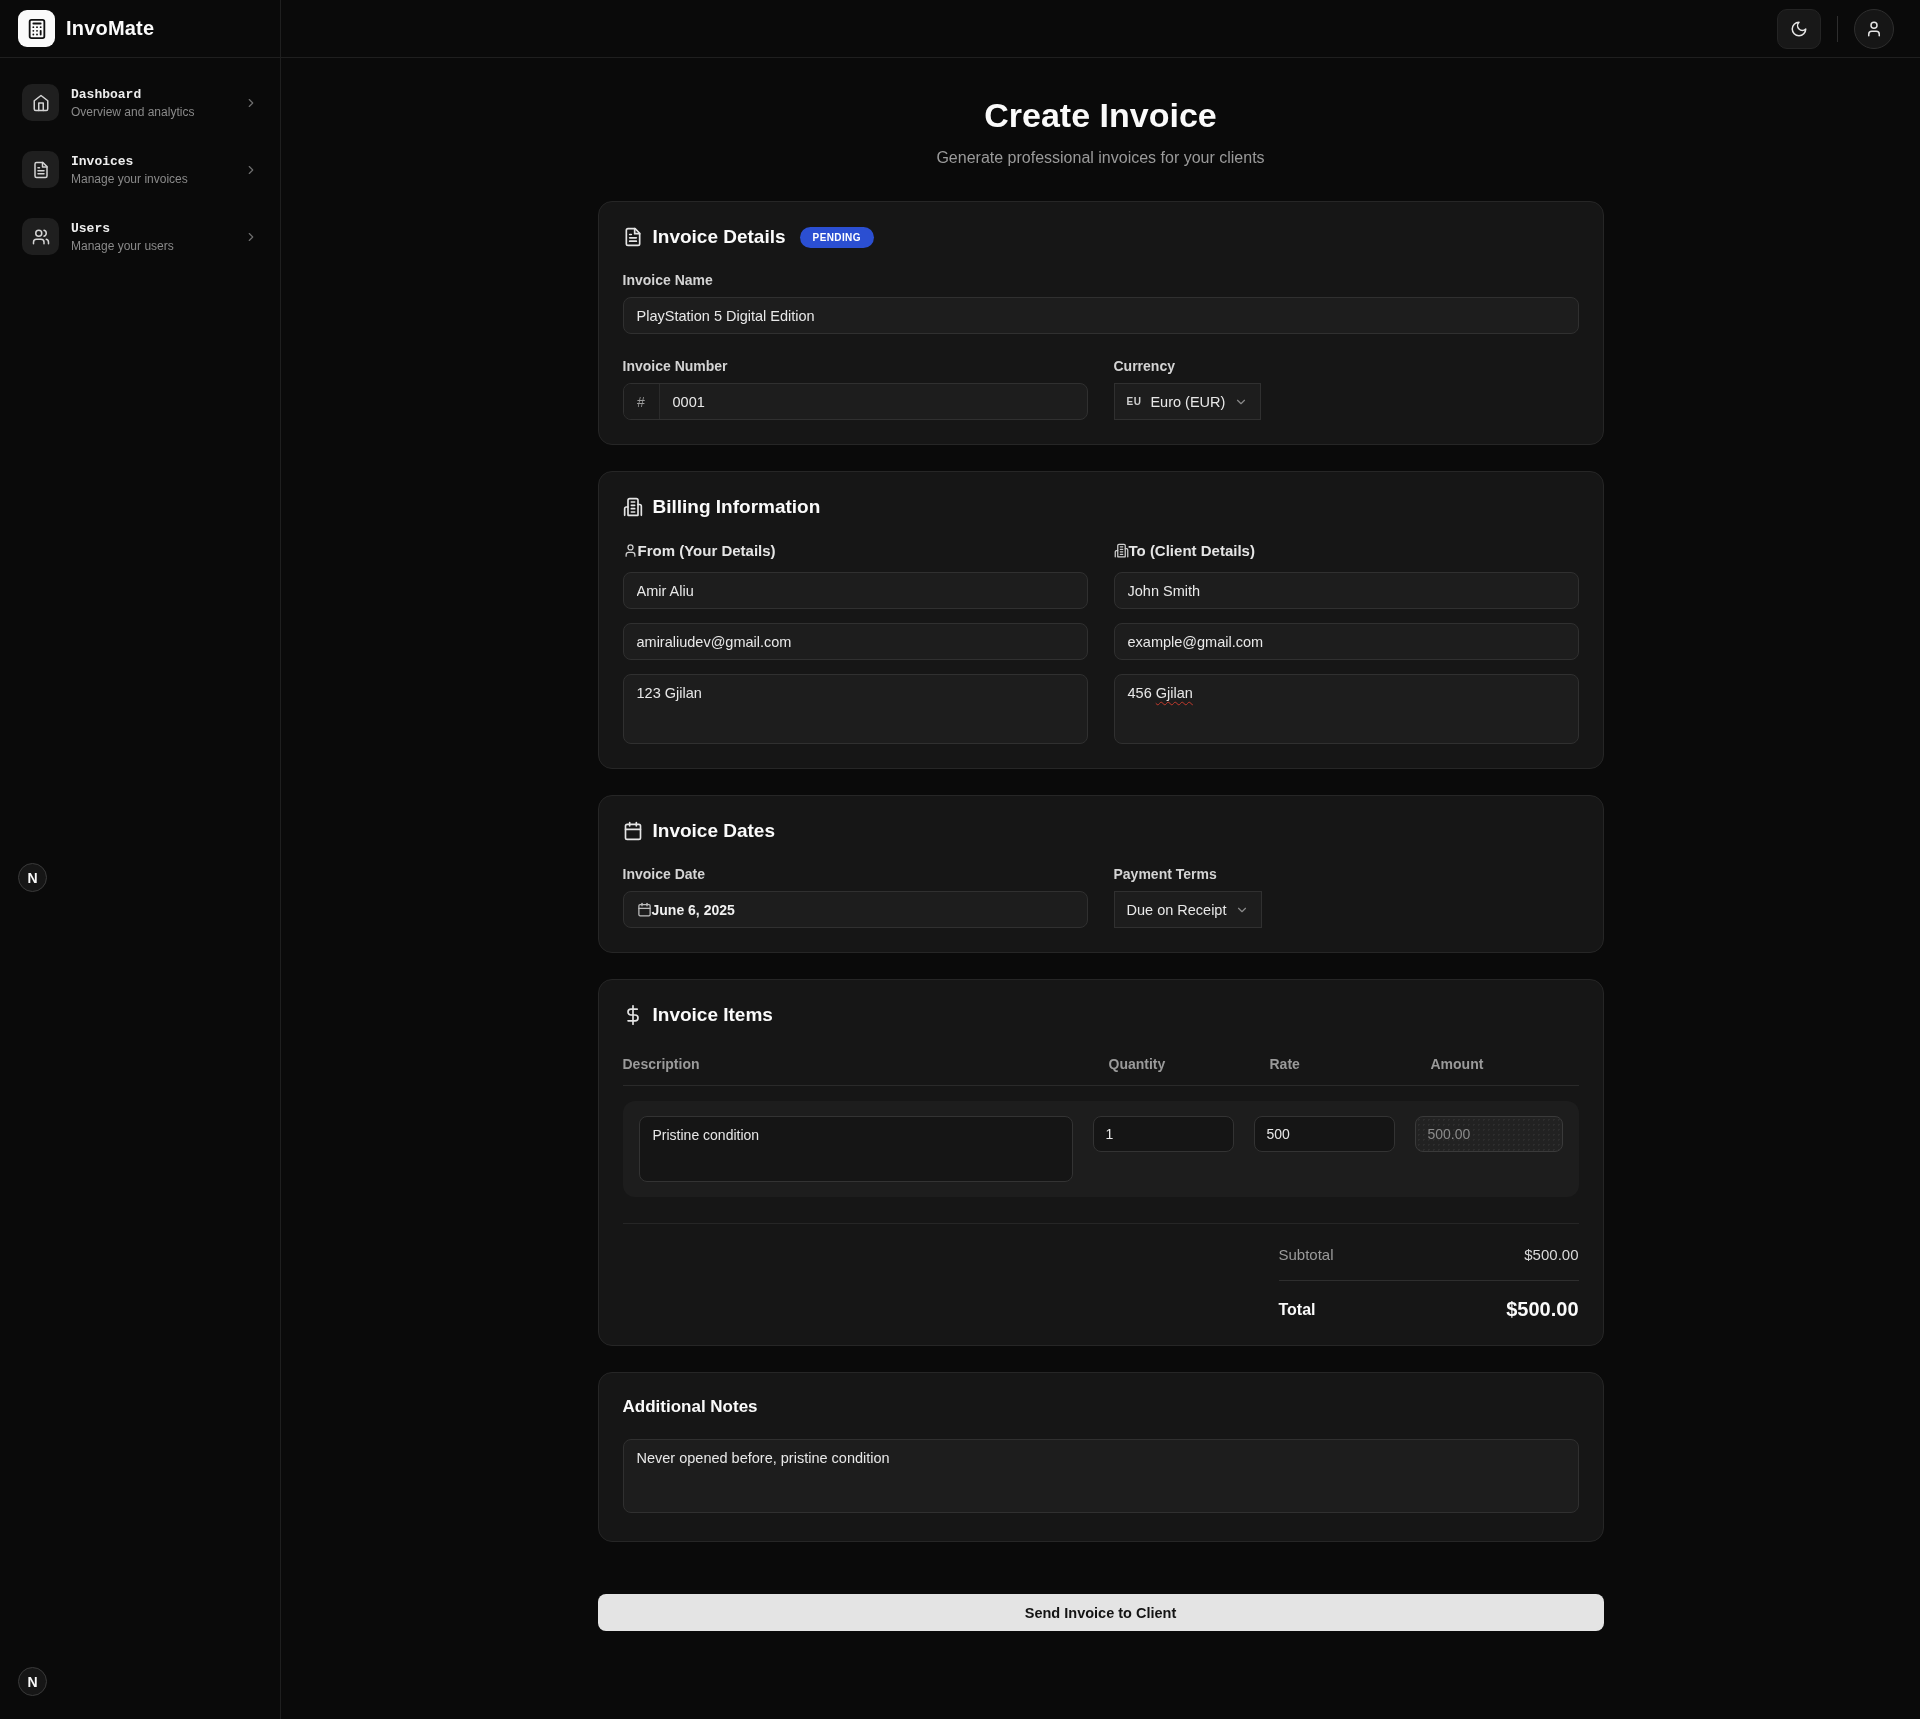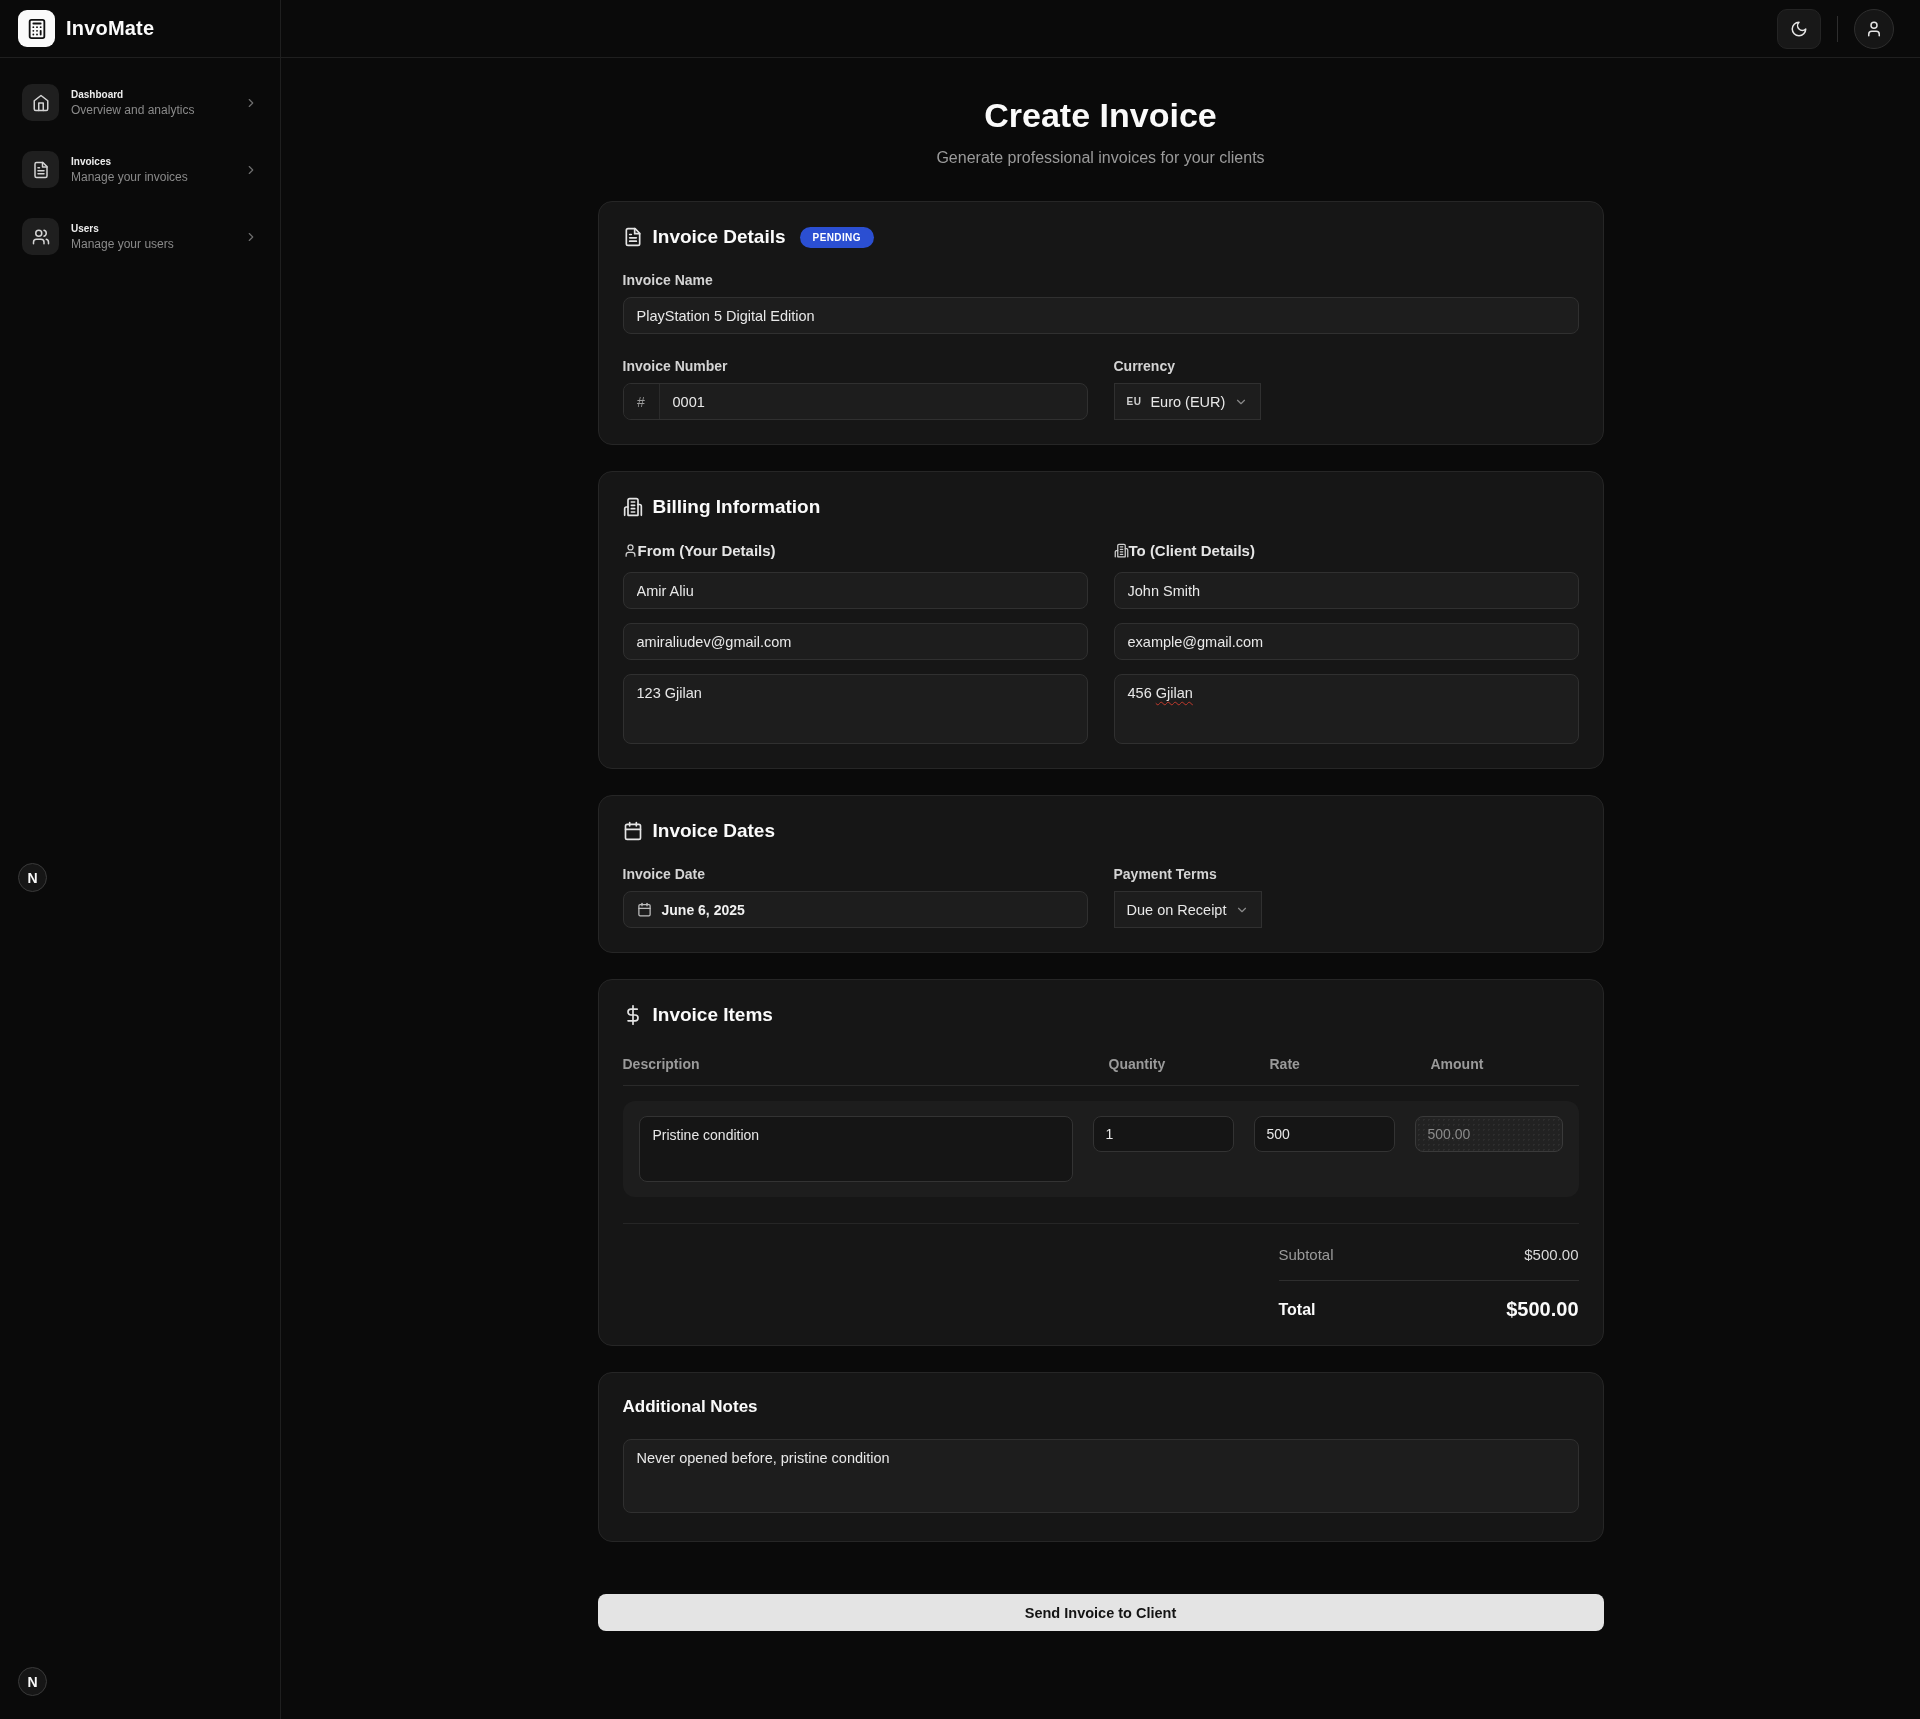--- a/index.html
+++ b/index.html
@@ -33,21 +33,21 @@
   .nav { padding: 16px 12px; display: flex; flex-direction: column; gap: 10px; }
   .nav-item {
     display: flex; align-items: center; gap: 12px;
     padding: 10px 10px; border-radius: 10px; cursor: pointer;
   }
   .nav-icon-box {
     width: 37px; height: 37px; border-radius: 10px; background: #1f1f1f;
     display: flex; align-items: center; justify-content: center; color: #d4d4d4;
   }
   .nav-texts { flex: 1; }
-  .nav-title { font-size: 10px; font-weight: 700; color: #ededed; margin-bottom: 3px; }
+  .nav-title { font-size: 13px; font-weight: 700; color: #ededed; margin-bottom: 3px; font-family: Liberation Mono, monospace; }
   .nav-sub { font-size: 12px; color: #8a8a8a; }
   .nav-chevron { color: #6e6e6e; }
 
   
   .main { flex: 1; display: flex; flex-direction: column; }
   .topbar {
     height: 58px; border-bottom: 1px solid #1f1f1f;
     display: flex; align-items: center; justify-content: flex-end;
     gap: 16px; padding: 0 26px;
   }
@@ -117,21 +117,21 @@
 
   .subhead { display: flex; align-items: center; gap: 0; margin-bottom: 13px; }
   .subhead-text { font-size: 15px; font-weight: 700; color: #e5e5e5; }
   .subhead-icon { color: #cfcfcf; }
   .stack { display: flex; flex-direction: column; gap: 14px; }
 
   .spell-box { cursor: text; }
   .wavy { text-decoration: underline; text-decoration-style: wavy; text-decoration-color: #c0392b; text-decoration-thickness: 1px; text-underline-offset: 3px; }
 
   .date-input {
-    display: flex; align-items: center; gap: 10px; height: 37px;
+    display: flex; align-items: center; height: 37px;
     background: #1d1d1d; border: 1px solid #303030; border-radius: 8px; padding: 0 13px;
     cursor: pointer;
   }
   .date-input .cal { color: #bdbdbd; }
   .date-text { font-size: 14px; font-weight: 700; color: #f0f0f0; }
 
   
   .items-header {
     display: flex; gap: 20px; align-items: center;
     padding-bottom: 13px; border-bottom: 1px solid #2a2a2a; margin-bottom: 15px;

